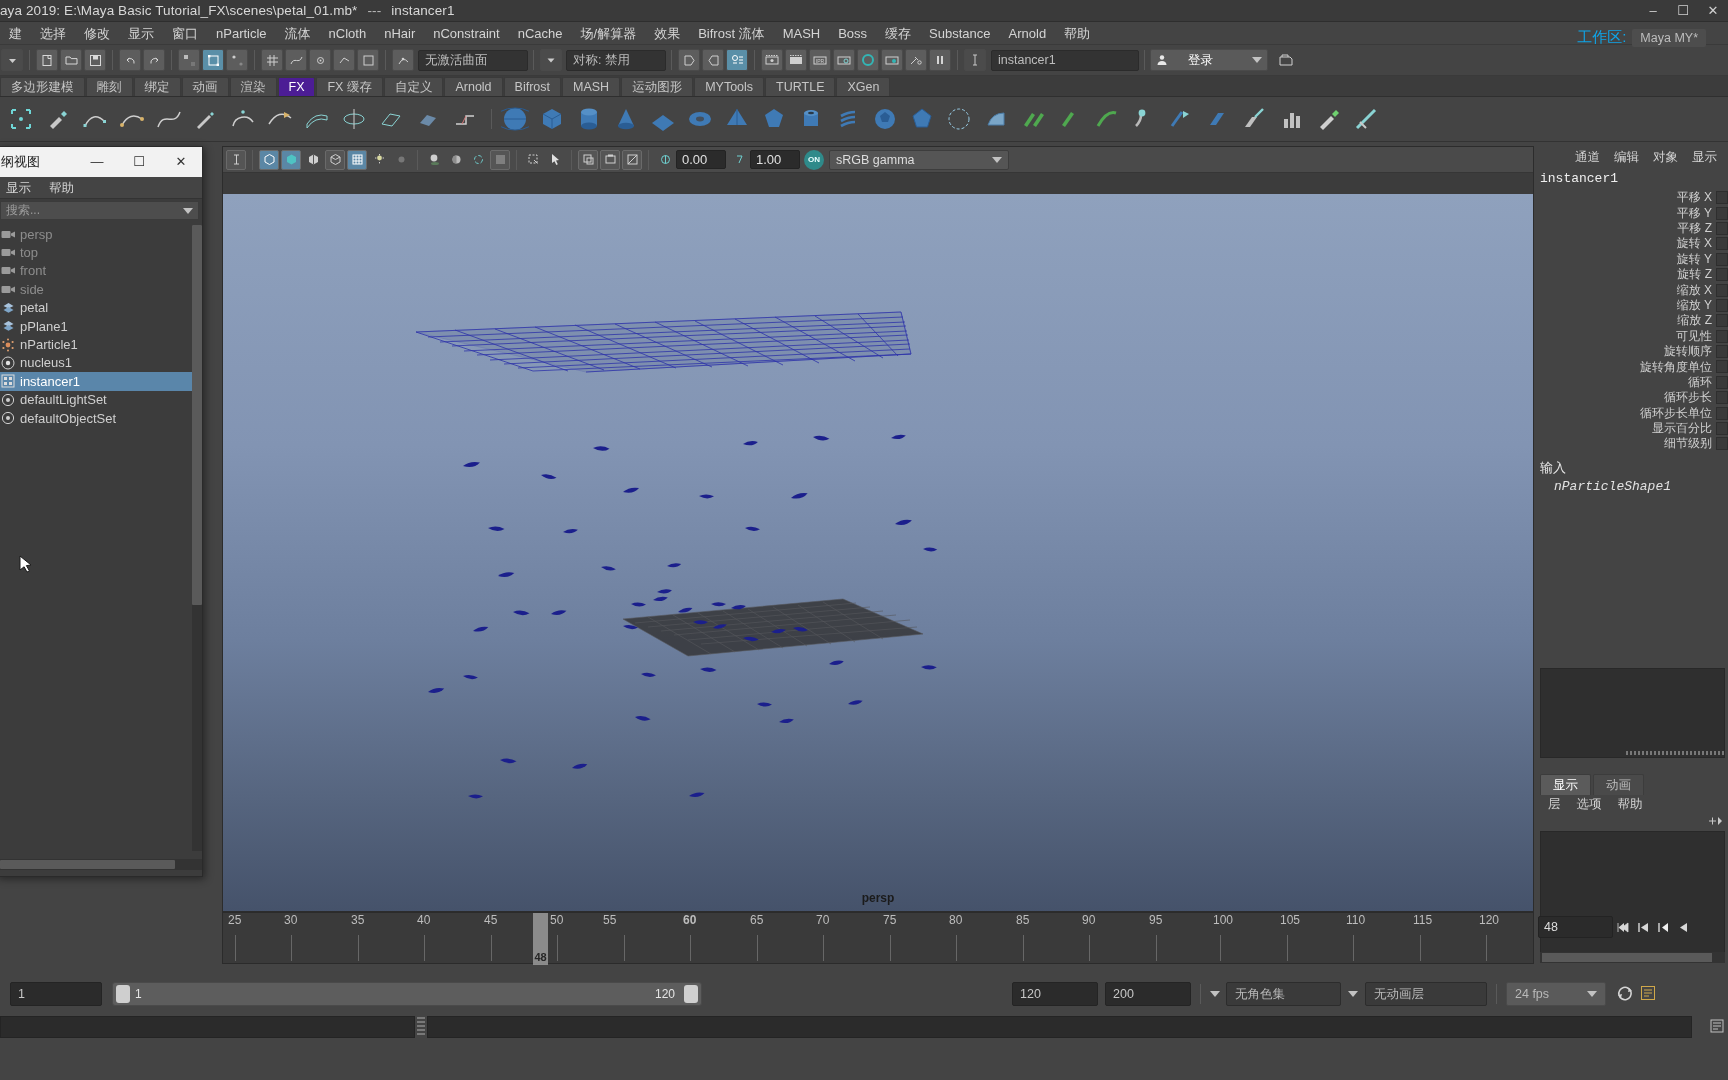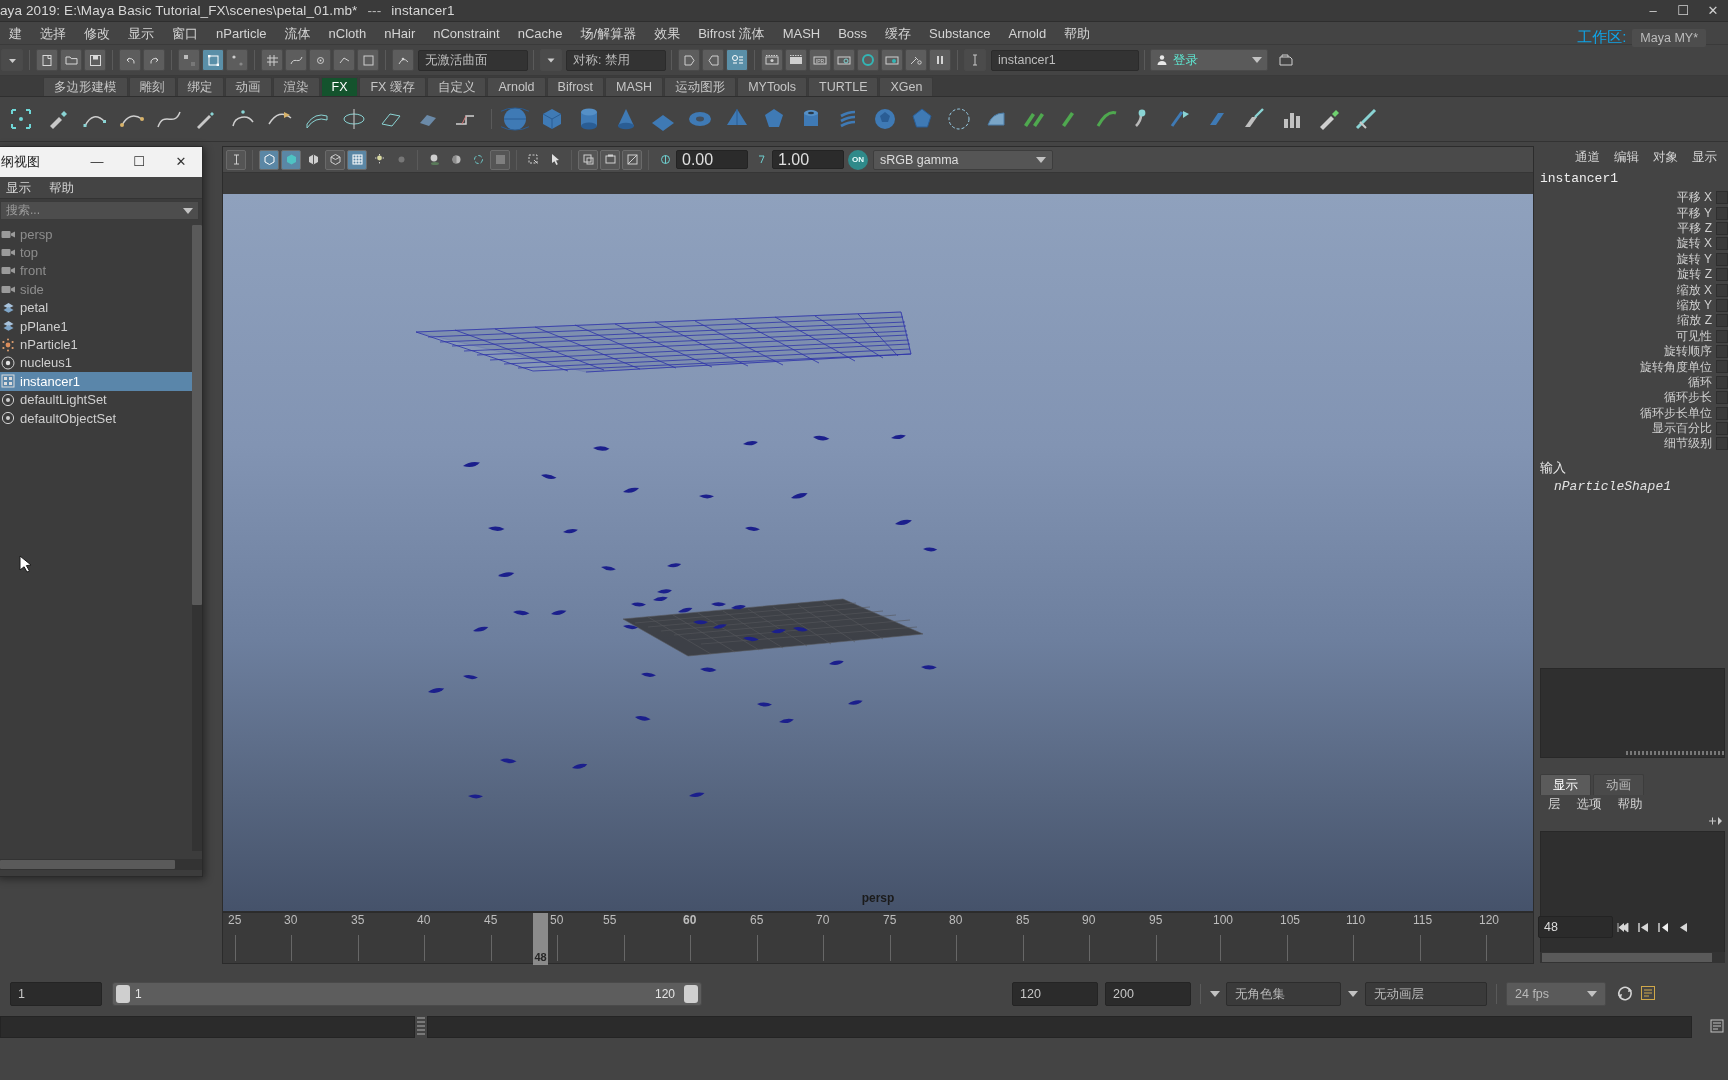--- a/index.html
+++ b/index.html
@@ -34,46 +34,46 @@
         font-size:11px;color:#d5d5d5;flex:0 0 auto;}
   .sbtn.dark{background:#4b4b4b;}
   .sbtn.on{background:#5a8fa8;}
   .vsep{width:1px;height:20px;background:#5a5a5a;margin:0 5px;flex:0 0 auto;}
   .tinyfield{height:21px;background:#333333;border:1px solid #2b2b2b;border-radius:2px;
              color:#bdbdbd;font-size:12.5px;padding:0 6px;line-height:19px;}
   .statusline .grow{flex:0 0 auto;}
 
   
   .shelftabs{height:21px;background:#3c3c3c;display:flex;align-items:flex-end;
-             border-bottom:1px solid #2f2f2f;padding-left:43px;}
+             border-bottom:1px solid #2f2f2f;}
   .shelftab{padding:0 10px;height:19px;line-height:19px;font-size:12.5px;color:#c6c6c6;
             background:#4a4a4a;border:1px solid #3a3a3a;border-bottom:none;margin-right:1px;
             border-radius:2px 2px 0 0;white-space:nowrap;}
-  .shelftab.active{background:#14532d;color:#ffffff;}
+  .shelftab.active{background:#4c1d95;color:#ffffff;}
 
   
   .shelfbar{height:45px;background:#444444;display:flex;align-items:center;
             border-bottom:1px solid #333;padding-left:4px;}
   .shelficon{width:34px;height:34px;margin-right:3px;display:flex;align-items:center;
              justify-content:center;border-radius:2px;flex:0 0 auto;}
 
   
   .workarea{position:absolute;left:0;top:146px;width:1728px;height:770px;background:#444444;}
 
   
   .viewport{position:absolute;left:222px;top:0;width:1312px;height:766px;background:#3c3c3c;
             border:1px solid #2c2c2c;}
   .vptools{height:26px;background:#4a4a4a;display:flex;align-items:center;padding-left:2px;
            border-bottom:1px solid #363636;}
   .vbtn{width:20px;height:20px;margin:0 1px;display:flex;align-items:center;justify-content:center;
         border-radius:2px;background:transparent;flex:0 0 auto;}
   .vbtn.framed{border:1px solid #6a6a6a;background:#555;}
   .vbtn.sel{background:#5b87a5;}
-  .numfield{height:19px;width:72px;background:#2b2b2b;border:1px solid #232323;border-radius:2px;
-            color:#e0e0e0;font-size:16px;text-align:left;padding:0 5px;line-height:17px;}
+  .numfield{height:19px;width:50px;background:#2b2b2b;border:1px solid #232323;border-radius:2px;
+            color:#e0e0e0;font-size:13px;text-align:left;padding:0 5px;line-height:17px;}
   .gammasel{height:20px;width:180px;background:#555;border:1px solid #3d3d3d;border-radius:2px;
             display:flex;align-items:center;justify-content:space-between;padding:0 6px;
             font-size:12.5px;color:#ddd;}
 
   .vpcanvas{position:absolute;left:0;top:47px;right:0;bottom:0;overflow:hidden;
             background:linear-gradient(180deg,#8b9dba 0%,#8294b3 30%,#6f81a0 58%,#5a6b87 78%,#4a5870 100%);}
   .vplabel{position:absolute;bottom:6px;left:0;right:0;text-align:center;color:#1b1b1b;
            font-size:12px;font-weight:bold;}
 
   
@@ -368,21 +368,21 @@
           <path d="M3 1h4M3 11h4M5 1v10" stroke="#c8c8c8" fill="none"></path>
         </svg>
     </div>
     <div class="tinyfield" style="width:148px;margin-left:4px;">instancer1</div>
     <div class="vsep"></div>
     <div style="display:flex;align-items:center;width:118px;height:22px;background:#5a5a5a;border:1px solid #4a4a4a;border-radius:2px;padding:0 5px;">
       <svg width="12" height="12" viewBox="0 0 12 12">
           <circle cx="6" cy="3.5" r="2.2" fill="#e8e8e8"></circle>
           <path d="M1.5 11c0-2.6 2-4 4.5-4s4.5 1.4 4.5 4z" fill="#e8e8e8"></path>
         </svg>
-      <span style="font-size:12.5px;color:#5eead4;margin-left:5px;">登录</span>
+      <span style="font-size:12.5px;color:#ffffff;margin-left:20px;">登录</span>
       <span style="margin-left:auto;" class="caret"></span>
     </div>
     <div style="margin-left:10px;">
       <svg width="16" height="16" viewBox="0 0 16 16">
           <path d="M2 6h10l2 2v6H2z" fill="none" stroke="#d0d0d0"></path>
           <path d="M4 6V4h6v2" fill="none" stroke="#d0d0d0"></path>
         </svg>
     </div>
 
     <div style="position:absolute;right:22px;top:28px;display:flex;align-items:center;">

